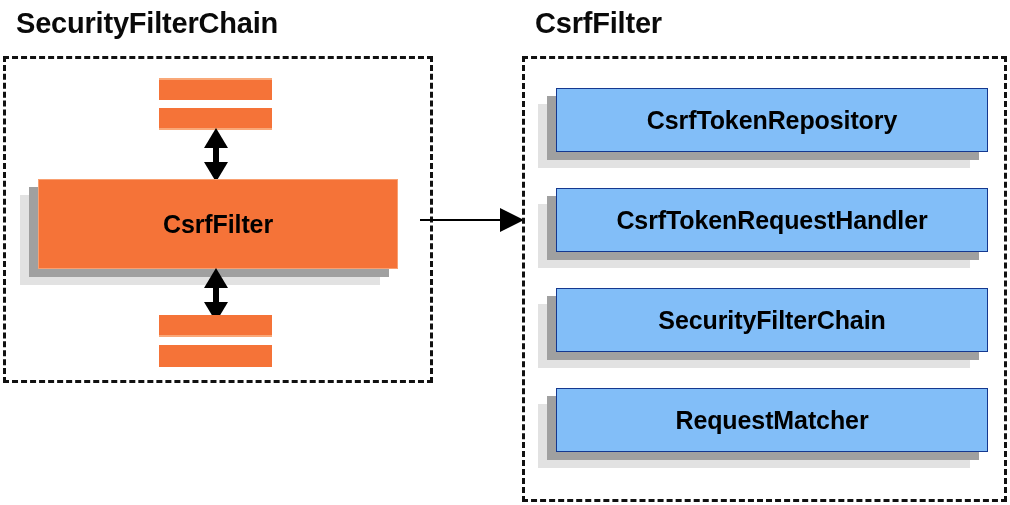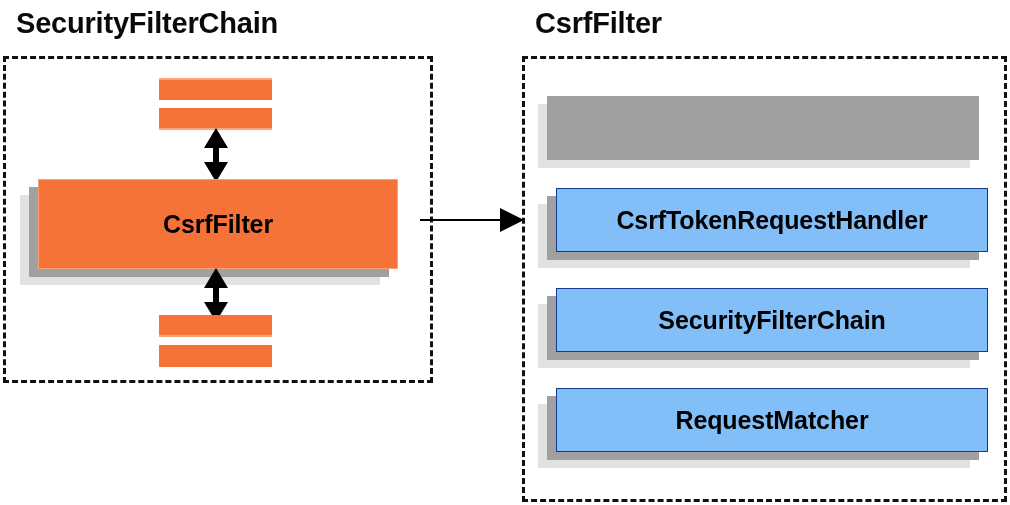--- a/index.html
+++ b/index.html
@@ -176,20 +176,23 @@
   <svg class="arrow-svg" id="arrow-right" width="108" height="24">
     <line class="arrow-line-thin" x1="0" y1="12" x2="88" y2="12"></line>
     <polygon class="arrow-head" points="104,12 80,0 80,24"></polygon>
   </svg>
 
   <div class="dashed-panel" id="panel-right"></div>
 
   <div class="stack stack-blue blue-card" id="card-repo">
     <div class="layer layer-back"></div>
     <div class="layer layer-mid"></div>
+    <div class="layer layer-front">
+      <span class="label">CsrfTokenRepository</span>
+    </div>
   </div>
 
   <div class="stack stack-blue blue-card" id="card-handler">
     <div class="layer layer-back"></div>
     <div class="layer layer-mid"></div>
     <div class="layer layer-front">
       <span class="label">CsrfTokenRequestHandler</span>
     </div>
   </div>
 

